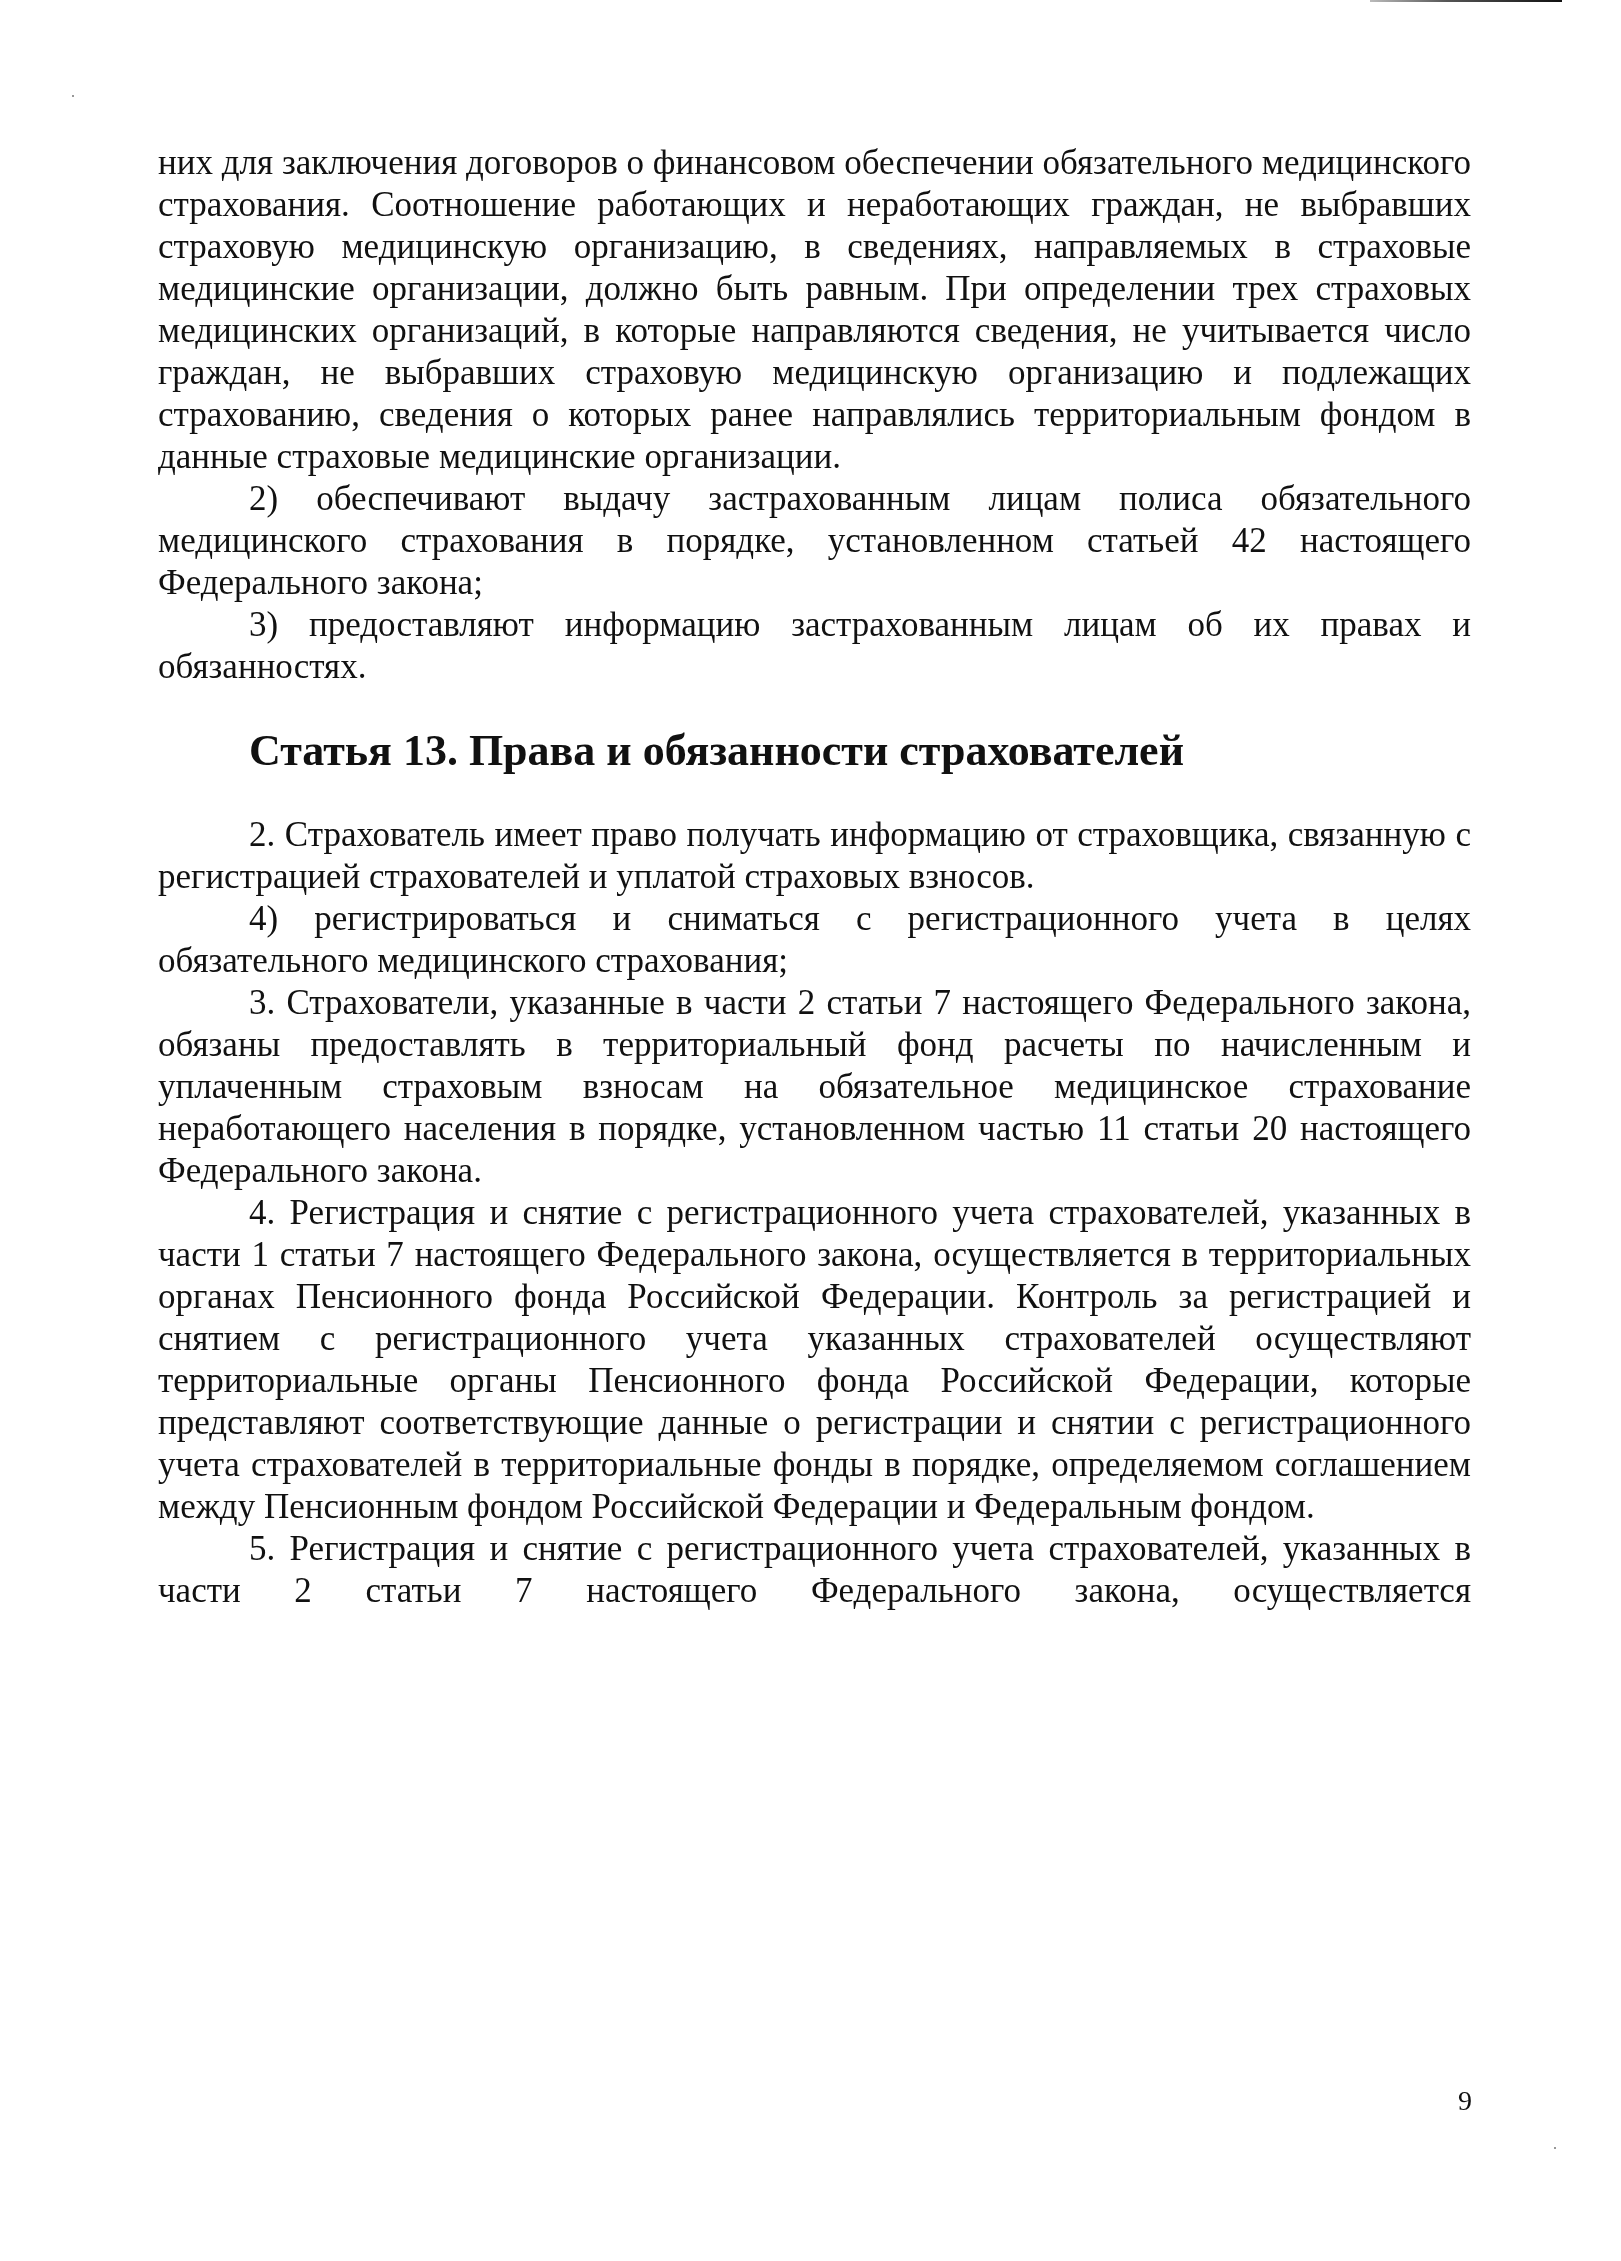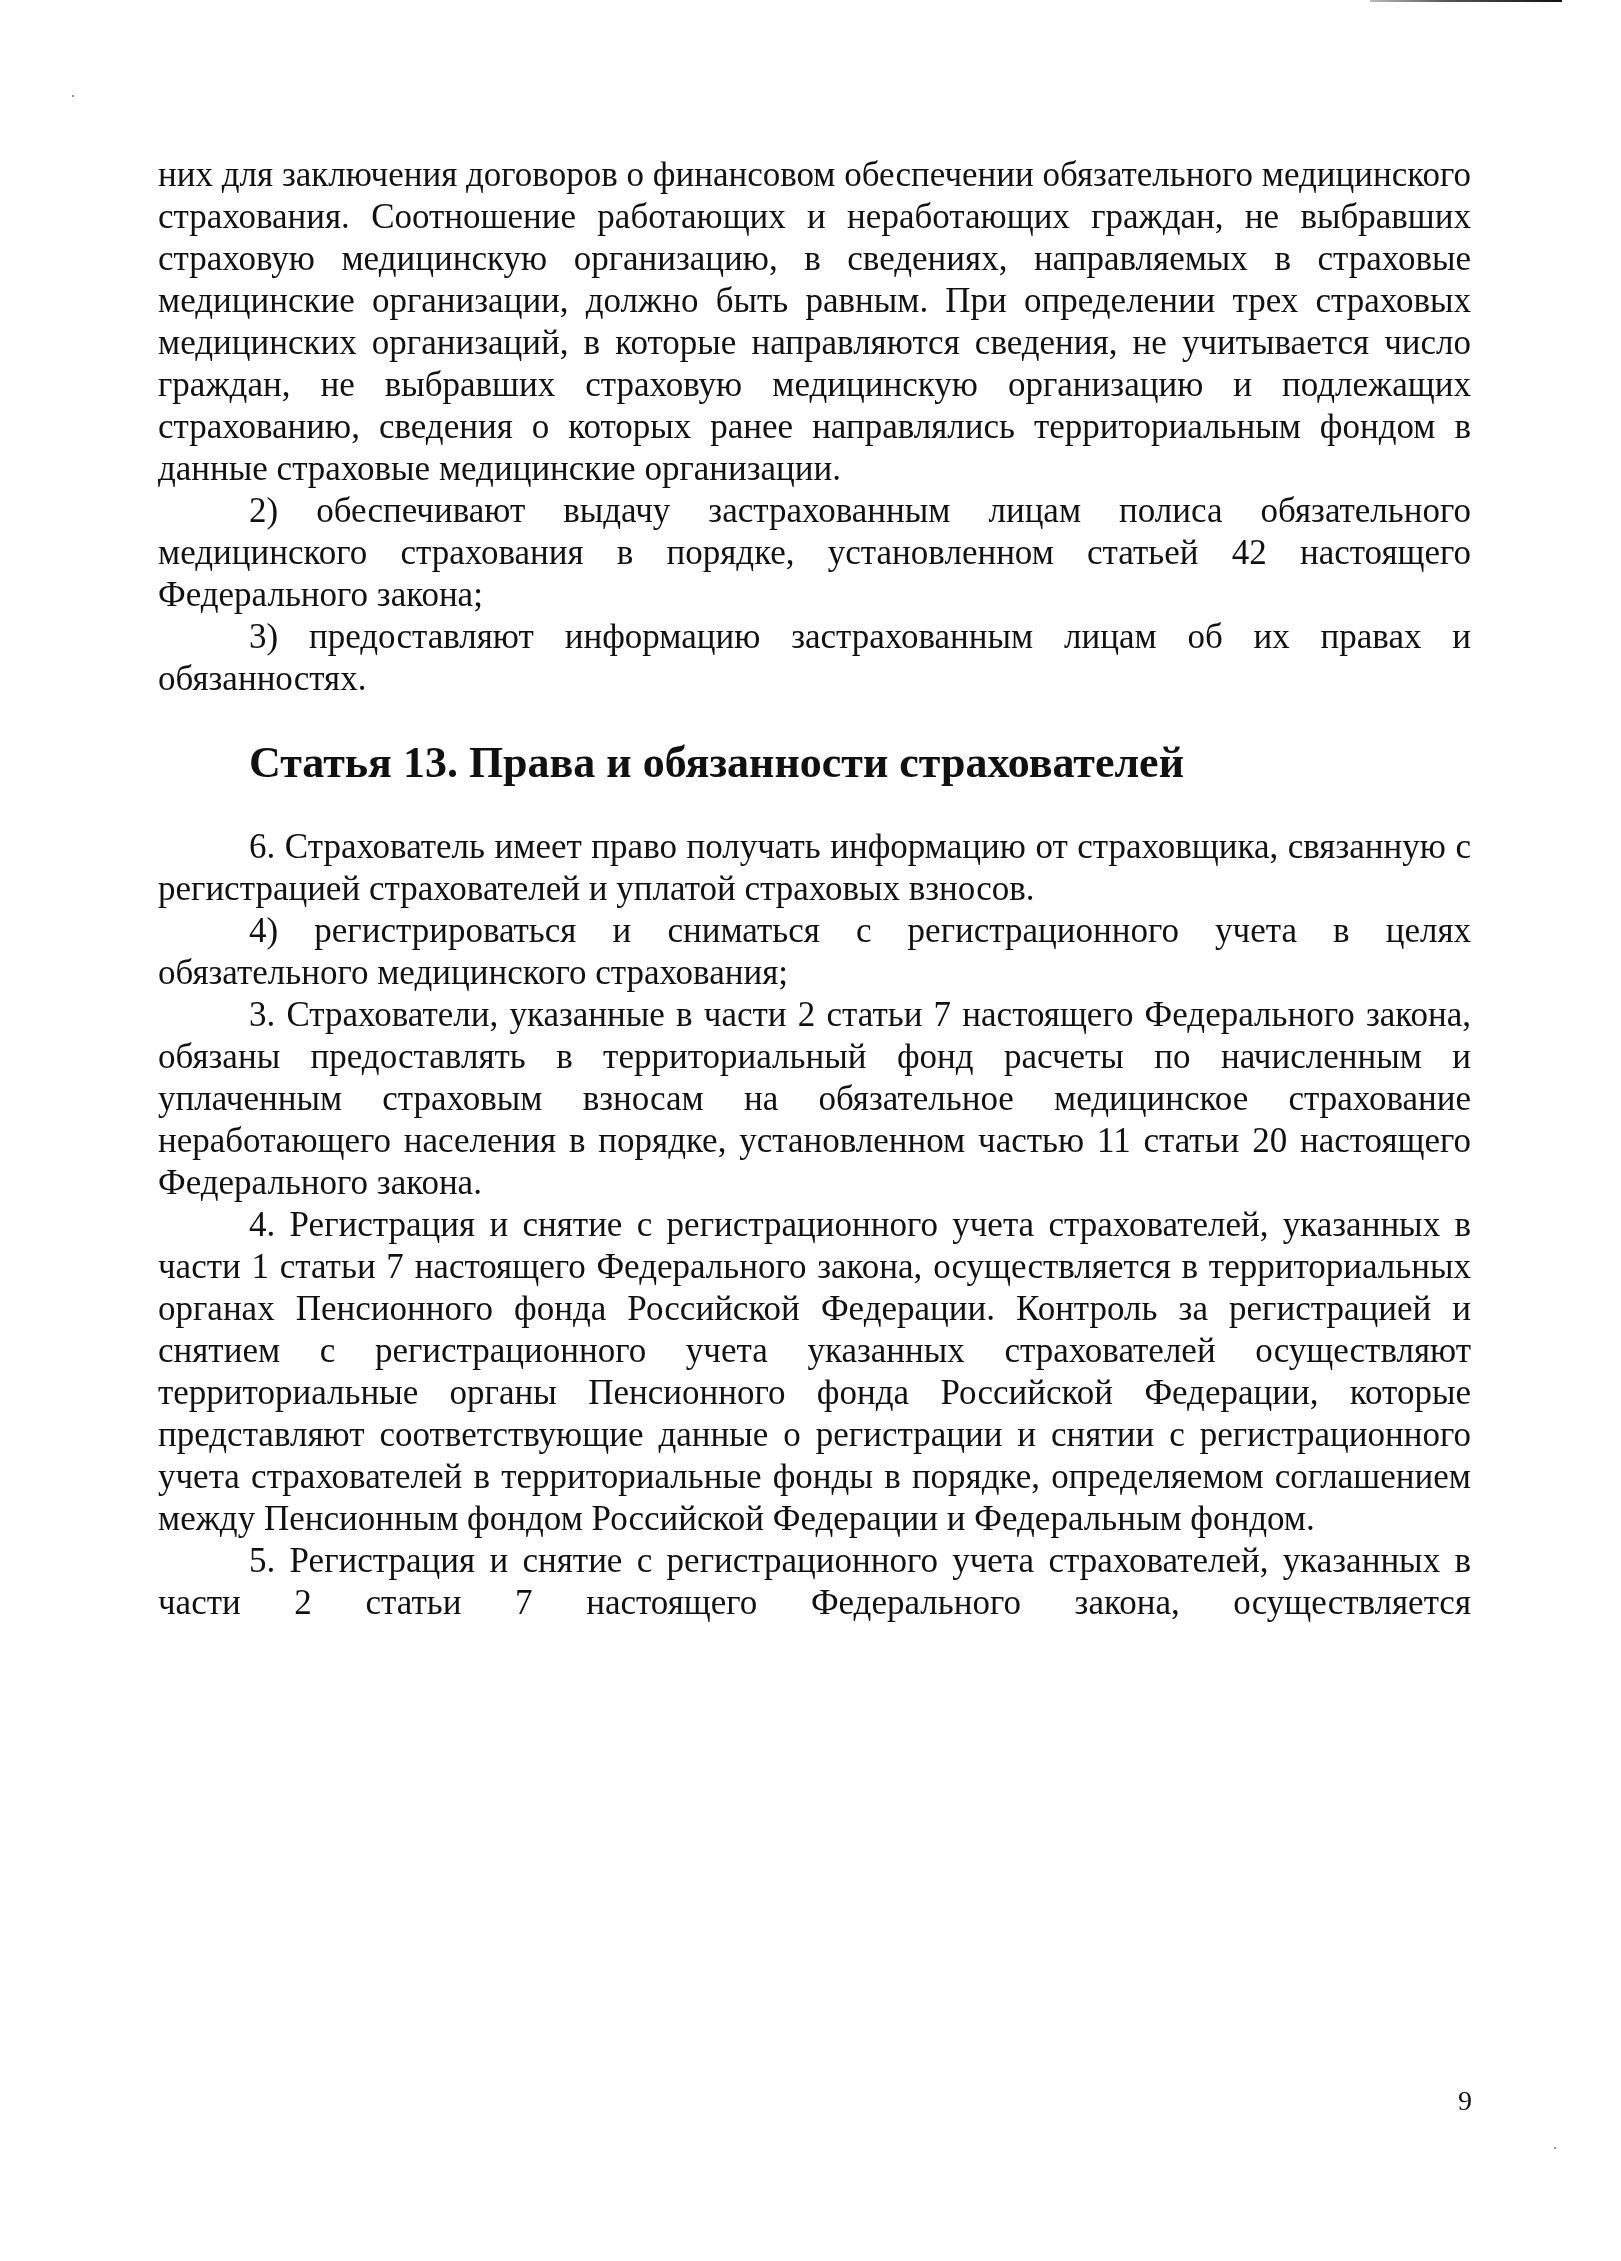--- a/index.html
+++ b/index.html
@@ -9,21 +9,21 @@
     background: #ffffff; color: #111111;
     font-family: "Liberation Serif", "DejaVu Serif", serif;
   }
   .scan-line {
     position: absolute; top: 0; left: 1370px; width: 192px; height: 1.9px;
     background: linear-gradient(to right, #bbbbbb 0%, #555555 40%, #111111 100%);
   }
   .dot { position: absolute; width: 1.9px; height: 1.9px; background: #777; border-radius: 50%; }
   .body-text {
     position: absolute; left: 158px; top: 142px; width: 1313px;
-    font-size: 35px; line-height: 42px; margin-top: 12px;
+    font-size: 35px; line-height: 42px;
   }
   .p { margin: 0; text-align: justify; text-align-last: left; }
   .p.indent { text-indent: 91px; }
   .p.justify-last { text-align-last: justify; }
   .heading {
     margin: 42px 0 42px 0; padding-left: 91px;
     font-weight: bold; font-size: 44px; line-height: 42px;
   }
   .page-number {
     position: absolute; left: 1458px; top: 2085px;
@@ -38,21 +38,21 @@
   <div class="dot" style="left:72px;top:95px;"></div>
   <div class="dot" style="left:1554px;top:2147px;"></div>
 
   <div class="body-text">
     <p class="p">них для заключения договоров о финансовом обеспечении обязательного медицинского страхования. Соотношение работающих и неработающих граждан, не выбравших страховую медицинскую организацию, в сведениях, направляемых в страховые медицинские организации, должно быть равным. При определении трех страховых медицинских организаций, в которые направляются сведения, не учитывается число граждан, не выбравших страховую медицинскую организацию и подлежащих страхованию, сведения о которых ранее направлялись территориальным фондом в данные страховые медицинские организации.</p>
     <p class="p indent">2) обеспечивают выдачу застрахованным лицам полиса обязательного медицинского страхования в порядке, установленном статьей 42 настоящего Федерального закона;</p>
     <p class="p indent">3) предоставляют информацию застрахованным лицам об их правах и обязанностях.</p>
 
     <div class="heading">Статья 13. Права и обязанности страхователей</div>
 
-    <p class="p indent">6. Страхователь имеет право получать информацию от страховщика, связанную с регистрацией страхователей и уплатой страховых взносов.</p>
+    <p class="p indent">2. Страхователь имеет право получать информацию от страховщика, связанную с регистрацией страхователей и уплатой страховых взносов.</p>
     <p class="p indent">4) регистрироваться и сниматься с регистрационного учета в целях обязательного медицинского страхования;</p>
     <p class="p indent">3. Страхователи, указанные в части 2 статьи 7 настоящего Федерального закона, обязаны предоставлять в территориальный фонд расчеты по начисленным и уплаченным страховым взносам на обязательное медицинское страхование неработающего населения в порядке, установленном частью 11 статьи 20 настоящего Федерального закона.</p>
     <p class="p indent">4. Регистрация и снятие с регистрационного учета страхователей, указанных в части 1 статьи 7 настоящего Федерального закона, осуществляется в территориальных органах Пенсионного фонда Российской Федерации. Контроль за регистрацией и снятием с регистрационного учета указанных страхователей осуществляют территориальные органы Пенсионного фонда Российской Федерации, которые представляют соответствующие данные о регистрации и снятии с регистрационного учета страхователей в территориальные фонды в порядке, определяемом соглашением между Пенсионным фондом Российской Федерации и Федеральным фондом.</p>
     <p class="p indent justify-last">5. Регистрация и снятие с регистрационного учета страхователей, указанных в части 2 статьи 7 настоящего Федерального закона, осуществляется</p>
   </div>
 
   <div class="page-number">9</div>
 </div>
 
 

